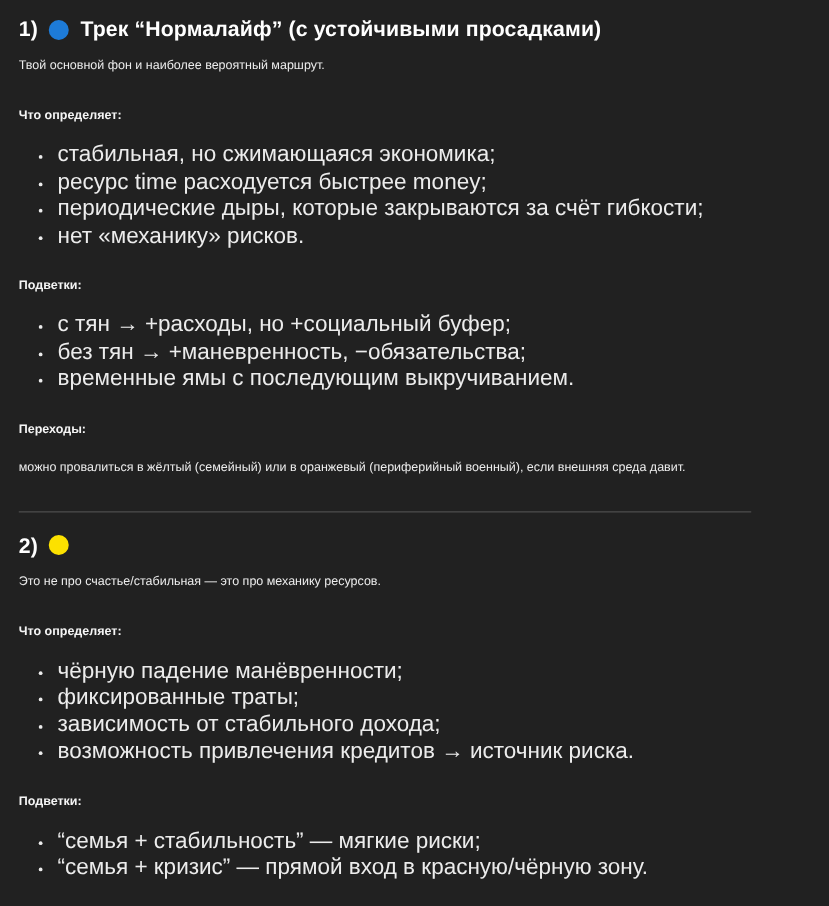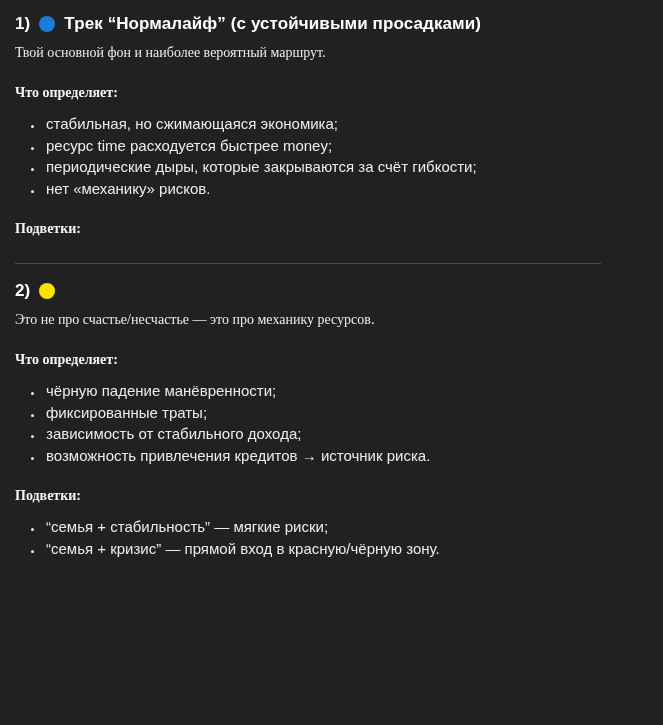--- a/index.html
+++ b/index.html
@@ -30,37 +30,36 @@
   }
   .circle-icon {
     display: inline-block;
     width: 16px;
     height: 16px;
     border-radius: 50%;
     flex: 0 0 auto;
   }
   p {
     margin: 0 0 0 0;
-    font-size: 14px;
+    font-size: 10px;
     line-height: 21px;
-    font-family: Liberation Serif, serif;
   }
   p.intro { margin: 6px 0 0 0; }
   p.subhead {
     font-weight: 700;
     color: #f5f5f5;
     margin: 19px 0 0 0;
   }
   p.body-para { margin: 10px 0 0 0; }
   ul.track-list {
     margin: 10px 0 0 0;
     padding: 0 0 0 29px;
   }
   ul.track-list li {
-    font-size: 15px;
+    font-size: 18px;
     line-height: 21.5px;
     padding-left: 2px;
     margin: 0;
   }
   ul.track-list li::marker {
     font-size: 11px;
     color: #ececec;
   }
   hr.section-divider {
     border: none;
@@ -85,32 +84,39 @@
 
     <p class="subhead">Что определяет:</p>
     <ul class="track-list">
       <li>стабильная, но сжимающаяся экономика;</li>
       <li>ресурс time расходуется быстрее money;</li>
       <li>периодические дыры, которые закрываются за счёт гибкости;</li>
       <li>нет «механику» рисков.</li>
     </ul>
 
     <p class="subhead">Подветки:</p>
+    <ul class="track-list">
+      <li>с тян → +расходы, но +социальный буфер;</li>
+      <li>без тян → +маневренность, −обязательства;</li>
+      <li>временные ямы с последующим выкручиванием.</li>
+    </ul>
 
+    <p class="subhead">Переходы:</p>
+    <p class="body-para">можно провалиться в жёлтый (семейный) или в оранжевый (периферийный военный), если внешняя среда давит.</p>
   </section>
 
   <hr class="section-divider">
 
   <section>
     <h3 class="track-heading">
       <span>2)</span>
       <span class="circle-icon" style="background-color: rgb(252, 225, 0);"></span>
     </h3>
 
-    <p class="intro">Это не про счастье/несчастье — это про механику ресурсов.</p>
+    <p class="intro">Это не про счастье/стабильная — это про механику ресурсов.</p>
 
     <p class="subhead">Что определяет:</p>
     <ul class="track-list">
       <li>чёрную падение манёвренности;</li>
       <li>фиксированные траты;</li>
       <li>зависимость от стабильного дохода;</li>
       <li>возможность привлечения кредитов → источник риска.</li>
     </ul>
 
     <p class="subhead">Подветки:</p>

